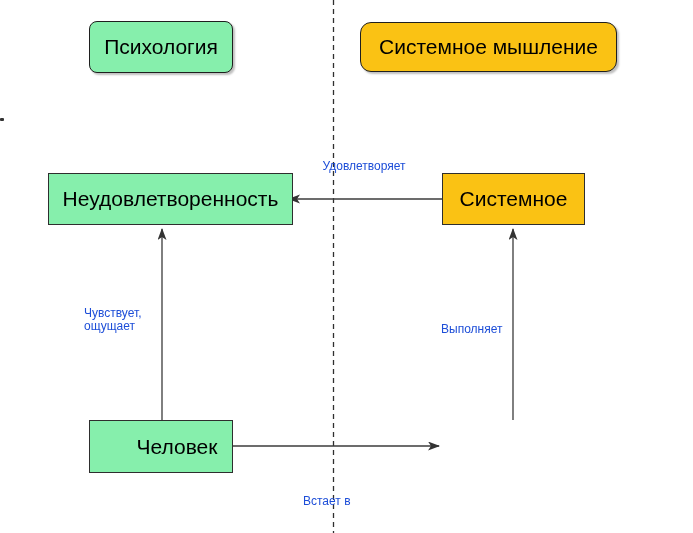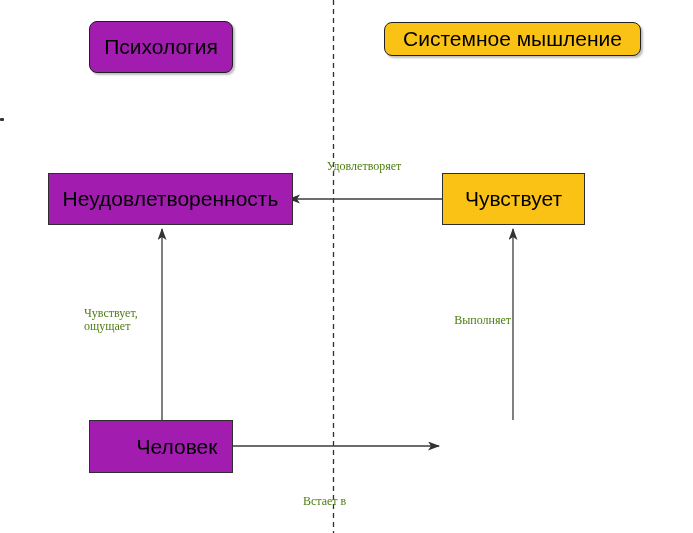--- a/index.html
+++ b/index.html
@@ -26,38 +26,37 @@
     color: #000000;
     text-align: center;
     white-space: nowrap;
   }
   .node { border: 1.6px solid #2e2e2e; }
   .header {
     border: 1.3px solid #1f1f1f;
     border-radius: 8px;
     box-shadow: 2px 2px 2px rgba(0,0,0,0.25);
   }
-  .cyan   { background: #a21caf; }
+  .cyan   { background: #86efac; }
   .yellow { background: #FAC214; }
 
   .edge-label {
     position: absolute;
     font-size: 12px;
-    color: #4d7c0f;
+    color: #1d4ed8;
     line-height: 13px;
     white-space: pre-line;
-    font-family: Liberation Serif, serif;
   }
   #lbl-satisfies { left: 304px; top: 160px; width: 120px; text-align: center; }
   #lbl-feels     { left: 84px;  top: 307px; width: 78px;  }
-  #lbl-performs  { left: 441px; top: 314px; width: 70px;  text-align: right; }
+  #lbl-performs  { left: 441px; top: 323px; width: 70px;  text-align: left; }
   #lbl-steps     { left: 303px; top: 495px; width: 74px;  }
 
   #hdr-psychology      { left: 89px;  top: 21px;  width: 144px; height: 52px; }
-  #hdr-systems         { left: 384px; top: 22px;  width: 257px; height: 34px; }
+  #hdr-systems         { left: 360px; top: 22px;  width: 257px; height: 50px; border-radius: 11px; }
   #node-dissatisfaction{ left: 48px;  top: 173px; width: 245px; height: 52px; }
   #node-practice       { left: 442px; top: 173px; width: 143px; height: 52px; }
   #node-person         { left: 89px;  top: 420px; width: 144px; height: 53px; padding-left: 32px; }
   #node-role           { left: 442px; top: 420px; width: 142px; height: 53px; }
 </style>
 </head>
 <body>
 
 <div class="canvas">
 
@@ -85,21 +84,21 @@
     <span>Психология</span>
   </div>
   <div class="box header yellow" id="hdr-systems">
     <span>Системное мышление</span>
   </div>
 
   <div class="box node cyan" id="node-dissatisfaction">
     <span>Неудовлетворенность</span>
   </div>
   <div class="box node yellow" id="node-practice">
-    <span>Чувствует</span>
+    <span>Системное</span>
   </div>
   <div class="box node cyan" id="node-person">
     <span>Человек</span>
   </div>
 
   <div class="edge-label" id="lbl-satisfies">Удовлетворяет</div>
   <div class="edge-label" id="lbl-feels">Чувствует,
 ощущает</div>
   <div class="edge-label" id="lbl-performs">Выполняет</div>
   <div class="edge-label" id="lbl-steps">Встает в</div>

